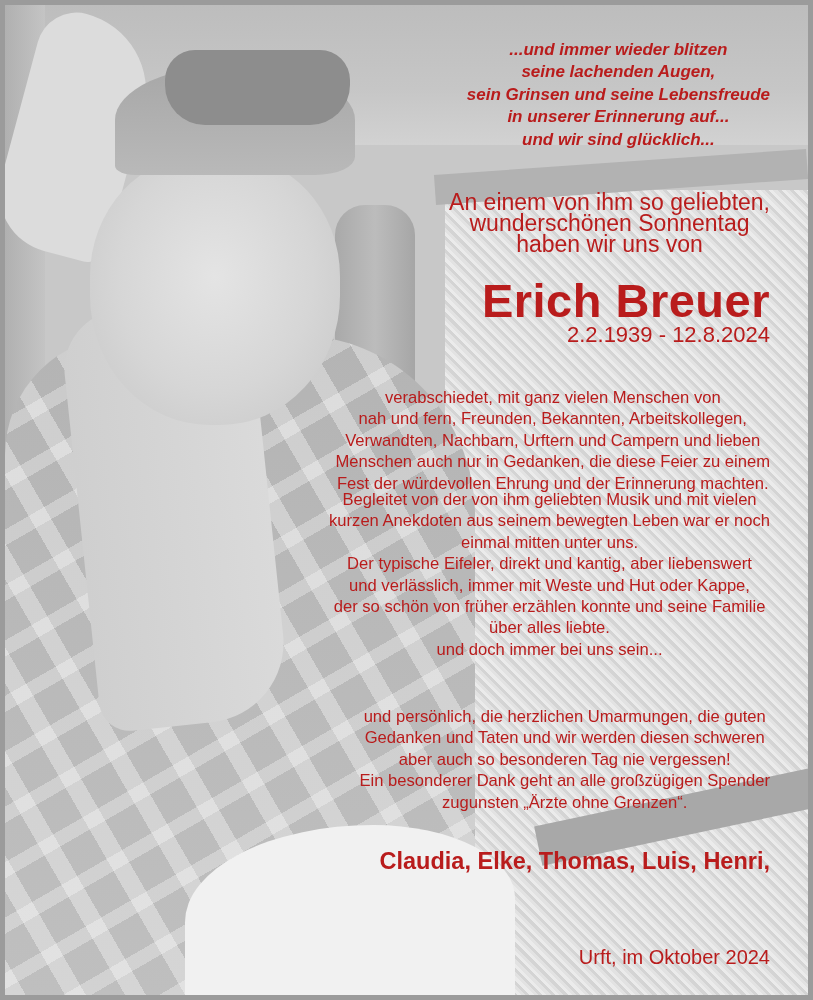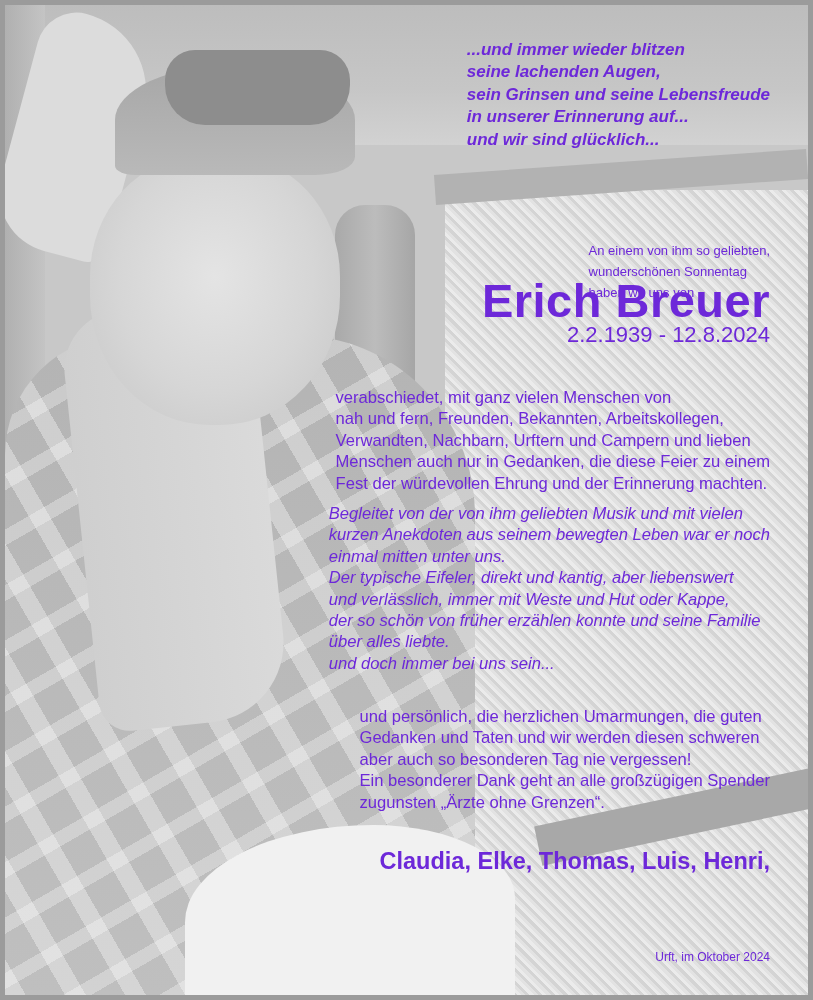--- a/index.html
+++ b/index.html
@@ -26,31 +26,31 @@
     background:
       repeating-linear-gradient(60deg, rgba(255,255,255,0.35) 0 18px, rgba(0,0,0,0) 18px 52px),
       repeating-linear-gradient(-30deg, rgba(255,255,255,0.3) 0 14px, rgba(0,0,0,0) 14px 48px),
       linear-gradient(180deg, #b4b4b4, #bfbfbf);
     border-radius: 120px 180px 0 0; }
   .ph-collar { position: absolute; left: 75px; top: 300px; width: 190px; height: 420px; background: linear-gradient(90deg, #cfcfcf, #dadada); border-radius: 60px 40px 80px 30px; transform: rotate(-6deg); }
   .ph-hand { position: absolute; left: 180px; top: 820px; width: 330px; height: 170px; background: #f1f1f1; border-radius: 80% 60% 0 0; }
   .ph-steering { position: absolute; left: 530px; top: 790px; width: 300px; height: 40px; background: #a8a8a8; transform: rotate(-12deg); }
 
   
-  .txt { position: absolute; right: 38px; text-align: left; color: #6d28d9; }
+  .txt { position: absolute; right: 38px; text-align: center; color: #b91c1c; }
   .quote { top: 34px; font-size: 17px; font-weight: bold; font-style: italic; line-height: 22.4px; }
-  .intro { top: 187px; font-size: 13px; line-height: 21px; margin-top: 48px; }
+  .intro { top: 187px; font-size: 23px; line-height: 21px; }
   .name { top: 268px; font-size: 47px; font-weight: bold; line-height: 56px; letter-spacing: 0.5px; }
   .dates { top: 316px; font-size: 22px; line-height: 28px; }
   .para { font-size: 16.6px; line-height: 21.4px; }
   .p1 { top: 382px; }
-  .p2 { top: 498px; font-style: italic; }
+  .p2 { top: 484px; }
   .p3 { top: 701px; }
   .family { top: 842px; font-size: 23.5px; font-weight: bold; line-height: 29px; }
-  .place { top: 942px; font-size: 12px; line-height: 20px; }
+  .place { top: 942px; font-size: 20px; line-height: 20px; }
   .line { display: block; white-space: nowrap; }
 </style>
 </head>
 <body>
 
 <div class="frame">
   <div class="photo">
     <div class="ph-ceiling"></div>
     <div class="ph-window"></div>
     <div class="ph-window-frame"></div>

